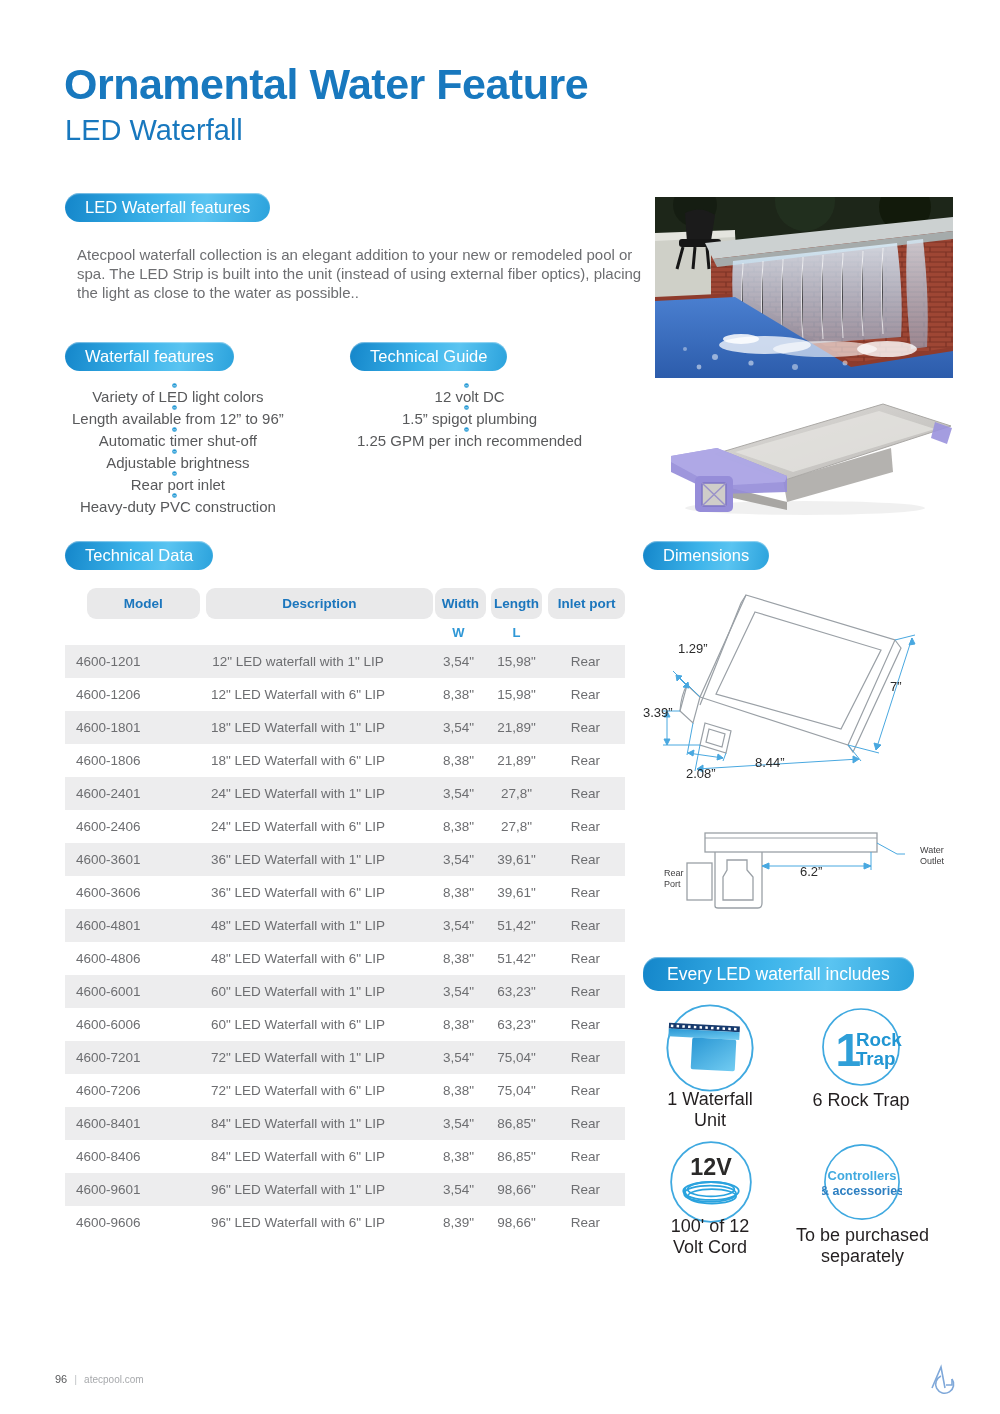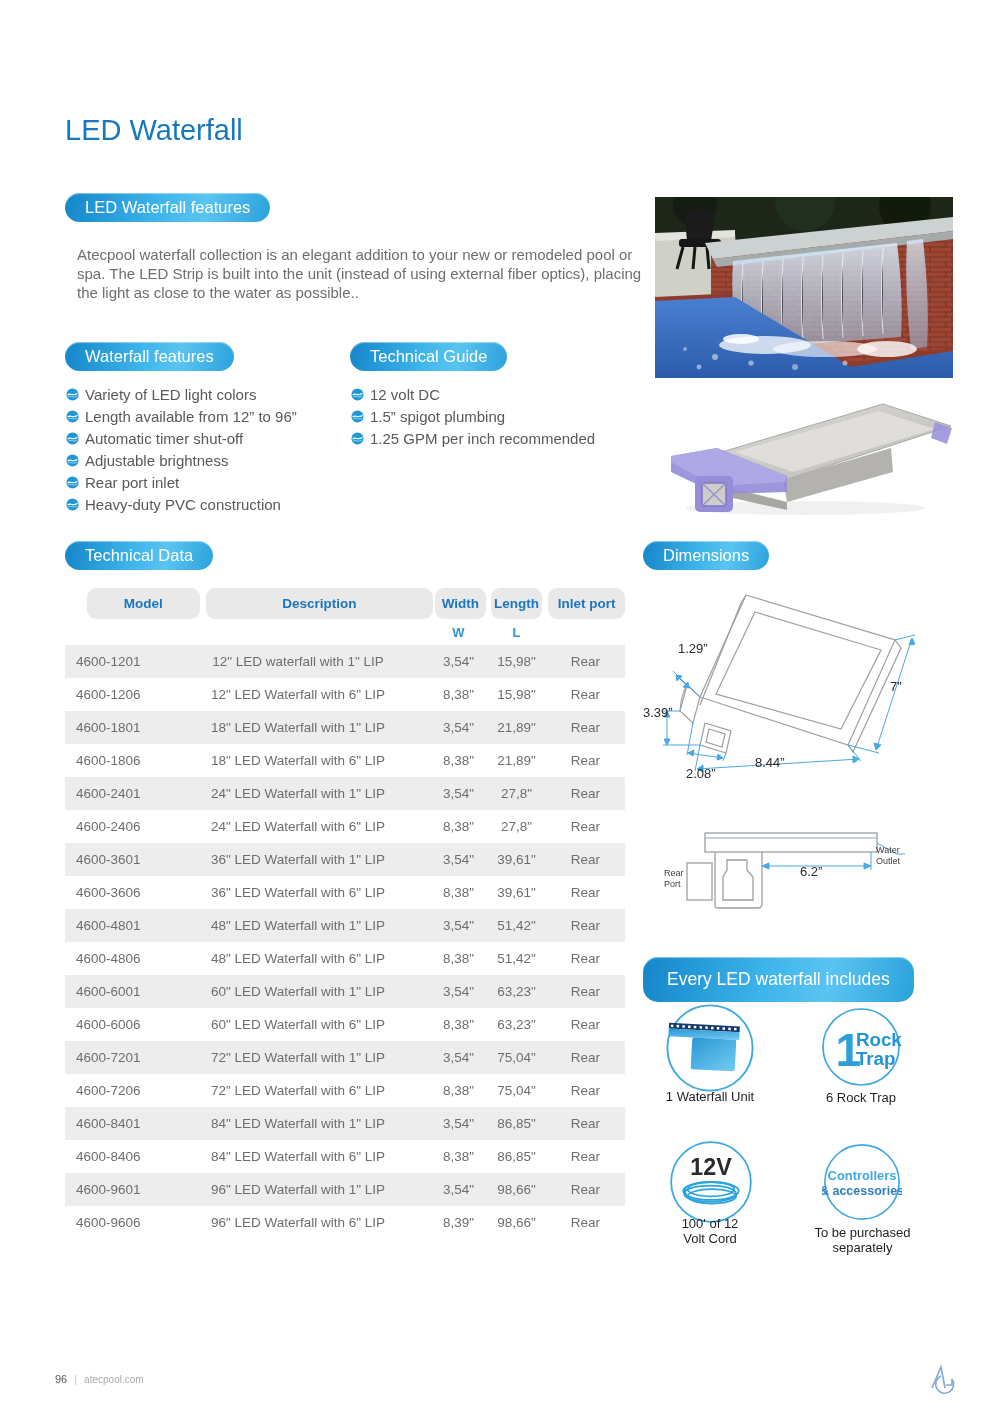--- a/index.html
+++ b/index.html
@@ -12,26 +12,26 @@
   .title{position:absolute;left:64px;top:60px;font-size:43px;font-weight:bold;color:#1878be;letter-spacing:-.5px;margin:0;}
   .subtitle{position:absolute;left:65px;top:114px;font-size:29px;font-weight:400;color:#1878be;margin:0;}
   
   .pill{
     position:absolute;display:inline-flex;align-items:center;justify-content:center;
     height:29px;padding:0 20px;border-radius:15px;color:#fff;font-size:16.5px;
     background:linear-gradient(100deg,#1486ca 0%,#3db4ea 45%,#5ac4f1 68%,#2ba2dc 100%);
     box-shadow:inset 0 1px 1px rgba(255,255,255,.45);
     white-space:nowrap;
   }
-  .pill.big{height:45px;font-size:17.5px;padding:0 24px;}
+  .pill.big{height:34px;font-size:17.5px;padding:0 24px;}
   
   .intro{position:absolute;left:65px;top:233px;width:578px;font-size:15px;line-height:1.28;color:#6d6e71;margin:12px;}
   
   .blist{position:absolute;list-style:none;margin:0;padding:0;font-size:15px;color:#58595b;}
-  .blist li{display:flex;align-items:center;height:22px;}
+  .blist li{display:flex;align-items:center;height:22px;flex-direction:column;}
   .blist li .btxt{margin-left:6px;white-space:nowrap;}
   
   .ttable{position:absolute;left:65px;top:588px;width:560px;font-size:13.5px;color:#6d6e71;}
   .thead{display:flex;height:31px;}
   .thcell{background:#e9e9ea;border-radius:9px;color:#1b76bd;font-weight:bold;
           display:flex;align-items:center;justify-content:center;}
   .th0{width:116px;margin-right:6px;margin-left:22px;}
   .th1{width:234px;margin-right:2px;}
   .th2{width:52px;margin-right:5px;}
   .th3{width:53px;margin-right:6px;}
@@ -44,31 +44,32 @@
   .tcell{overflow:hidden;white-space:nowrap;}
   .c0{width:101px;padding-left:11px;box-sizing:border-box;}
   .c1{width:264px;text-align:center;}
   .c2{width:57px;text-align:center;}
   .c3{width:59px;text-align:center;}
   .c4{width:79px;text-align:center;}
   
   .dimlabel{position:absolute;font-size:13px;color:#2b2b2b;}
   .dimlabel.small{font-size:9px;color:#414042;white-space:pre-line;line-height:1.2;}
   
-  .inc-label{position:absolute;font-size:13px;color:#231f20;text-align:center;white-space:pre-line;line-height:1.18;}
+  .inc-label{position:absolute;font-size:18px;color:#231f20;text-align:center;white-space:pre-line;line-height:1.18;}
   
   .footer{position:absolute;left:55px;top:1373px;font-size:11px;color:#58595b;}
   .footer .sep{color:#c3c5c7;margin:0 7px;}
   .footer .site{color:#a7a9ac;font-size:10px;}
 </style>
 </head>
 <body>
 
 <div class="page">
 
+  <h1 class="title">Ornamental Water Feature</h1>
   <h2 class="subtitle">LED Waterfall</h2>
 
   <div class="pill" style="left:65px;top:193px;">LED Waterfall features</div>
   <p class="intro">Atecpool waterfall collection is an elegant addition to your new or remodeled pool or spa. The LED Strip is built into the unit (instead of using external fiber optics), placing the light as close to the water as possible..</p>
 
   <div class="abs" style="left:655px;top:197px;width:298px;height:181px;">
     <svg width="298" height="181" viewBox="0 0 298 181">
       <defs>
         <linearGradient id="poolg" x1="0" y1="0" x2="0" y2="1">
           <stop offset="0" stop-color="#4a7fd0"></stop>
@@ -457,21 +458,21 @@
         <polygon points="119,46 126,43 126,49"></polygon>
         <polygon points="228,46 221,43 221,49"></polygon>
         <path d="M228,32 L228,50" fill="none"></path>
         <path d="M234,23 L254,34 L262,34" fill="none"></path>
       </g>
     </svg>
   </div>
   <span class="dimlabel" style="left:800px;top:864px;">6.2”</span>
   <span class="dimlabel small" style="left:664px;top:868px;">Rear
 Port</span>
-  <span class="dimlabel small" style="left:876px;top:845px;">Water
+  <span class="dimlabel small" style="left:920px;top:845px;">Water
 Outlet</span>
 
   <div class="pill big" style="left:643px;top:957px;">Every LED waterfall includes</div>
 
   <div class="abs" style="left:664px;top:1002px;">
     <svg width="92" height="92" viewBox="0 0 96 96">
       <defs>
         <linearGradient id="ig1" x1="0" y1="0" x2="1" y2="1">
           <stop offset="0" stop-color="#2a97d4"></stop>
             <stop offset="1" stop-color="#72ccf2"></stop>

